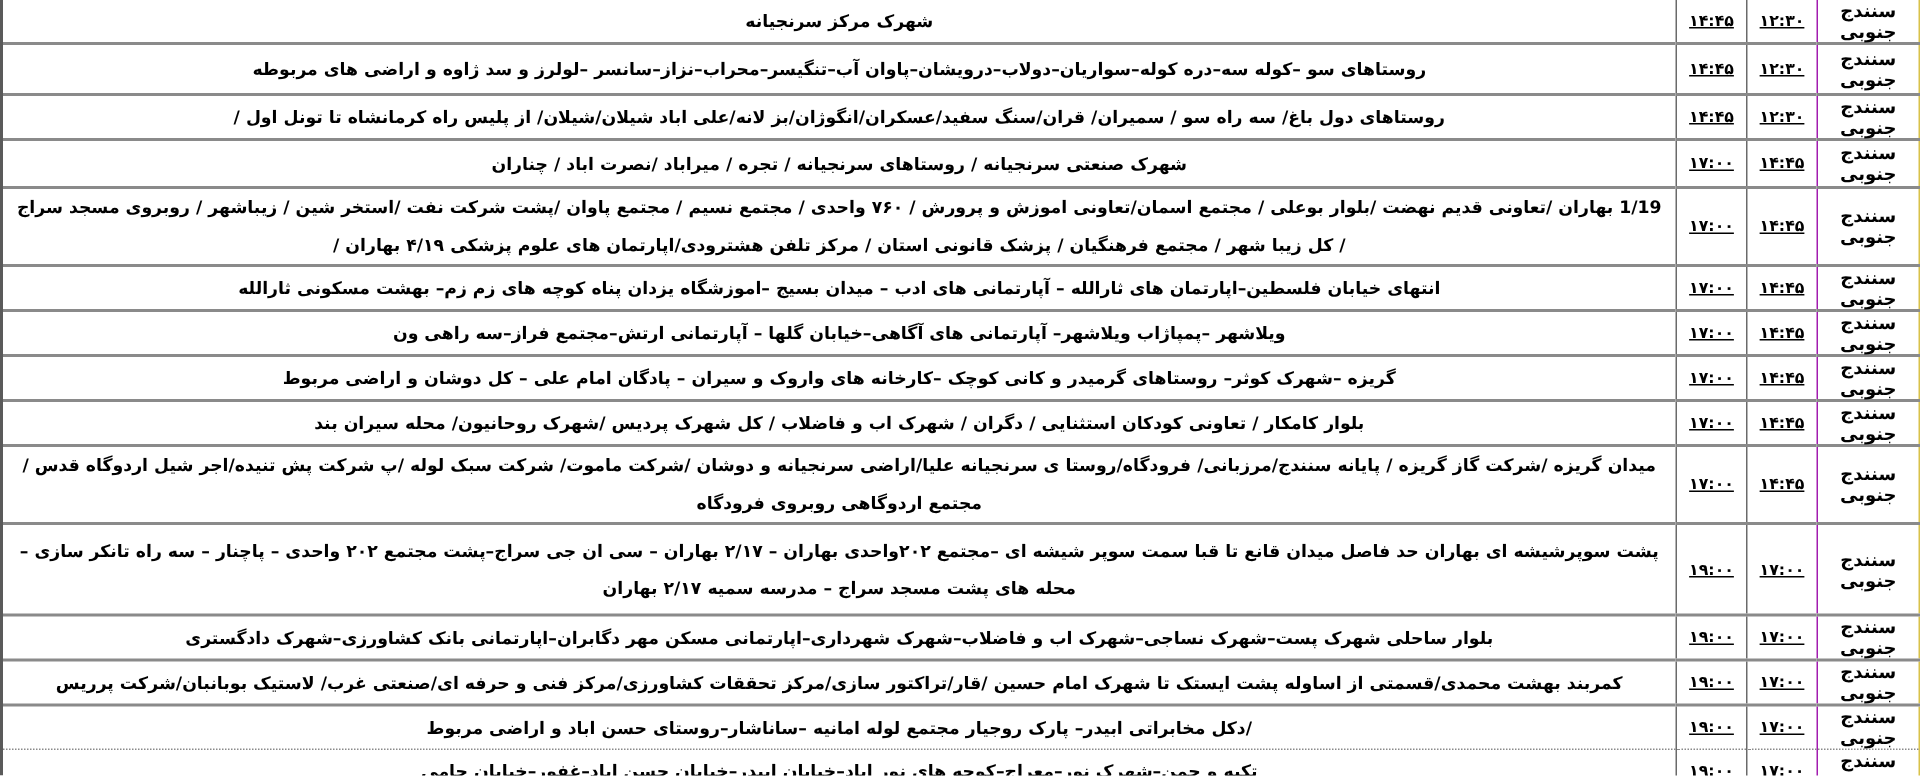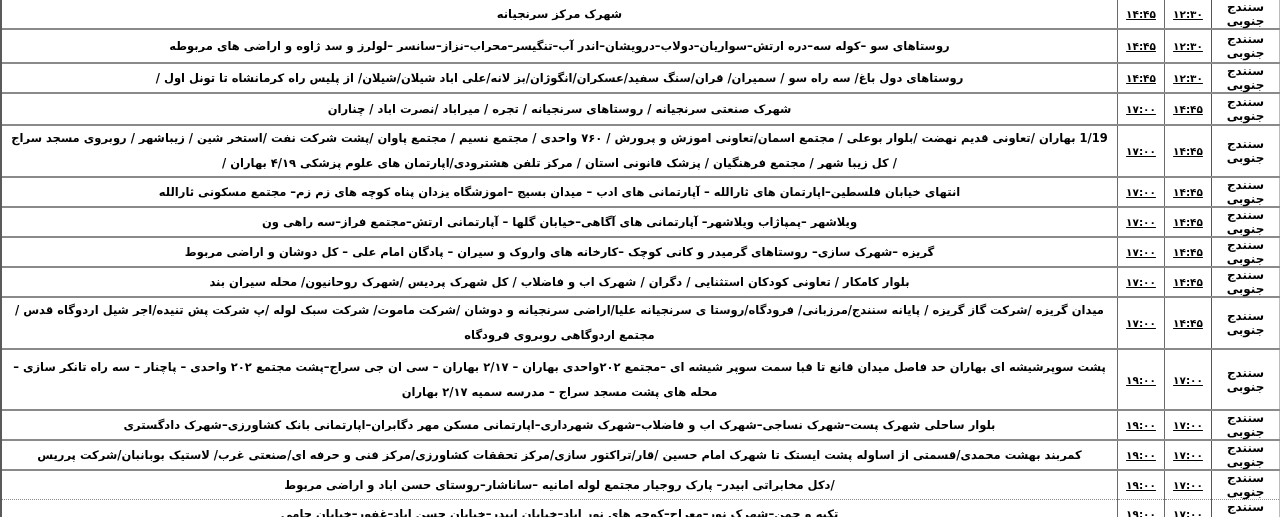--- a/index.html
+++ b/index.html
@@ -69,21 +69,21 @@
     <td class="region">سنندج جنوبی</td>
     <td class="time">۱۲:۳۰</td>
     <td class="time">۱۴:۴۵</td>
     <td class="areas">شهرک مرکز سرنجیانه</td>
   </tr>
 
   <tr style="height: 34px;">
     <td class="region">سنندج جنوبی</td>
     <td class="time">۱۲:۳۰</td>
     <td class="time">۱۴:۴۵</td>
-    <td class="areas">روستاهای سو –کوله سه–دره ارتش–سواریان–دولاب–درویشان–اندر آب–تنگیسر–محراب–نزاز–سانسر –لولرز و سد ژاوه و اراضی های مربوطه</td>
+    <td class="areas">روستاهای سو –کوله سه–دره کوله–سواریان–دولاب–درویشان–پاوان آب–تنگیسر–محراب–نزاز–سانسر –لولرز و سد ژاوه و اراضی های مربوطه</td>
   </tr>
 
   <tr style="height: 21px;">
     <td class="region">سنندج جنوبی</td>
     <td class="time">۱۲:۳۰</td>
     <td class="time">۱۴:۴۵</td>
     <td class="areas">روستاهای دول باغ/ سه راه سو / سمیران/ قران/سنگ سفید/عسکران/انگوژان/بز لانه/علی اباد شیلان/شیلان/ از پلیس راه کرمانشاه تا تونل اول /</td>
   </tr>
 
   <tr style="height: 32px;">
@@ -97,35 +97,35 @@
     <td class="region">سنندج جنوبی</td>
     <td class="time">۱۴:۴۵</td>
     <td class="time">۱۷:۰۰</td>
     <td class="areas">1/19 بهاران /تعاونی قدیم نهضت /بلوار بوعلی / مجتمع اسمان/تعاونی اموزش و پرورش / ۷۶۰ واحدی / مجتمع نسیم / مجتمع پاوان /پشت شرکت نفت /استخر شین / زیباشهر / روبروی مسجد سراج / کل زیبا شهر / مجتمع فرهنگیان / پزشک قانونی استان / مرکز تلفن هشترودی/اپارتمان های علوم پزشکی ۴/۱۹ بهاران /</td>
   </tr>
 
   <tr style="height: 21px;">
     <td class="region">سنندج جنوبی</td>
     <td class="time">۱۴:۴۵</td>
     <td class="time">۱۷:۰۰</td>
-    <td class="areas">انتهای خیابان فلسطین–اپارتمان های ثارالله – آپارتمانی های ادب – میدان بسیج –اموزشگاه یزدان پناه کوچه های زم زم– مجتمع مسکونی ثارالله</td>
+    <td class="areas">انتهای خیابان فلسطین–اپارتمان های ثارالله – آپارتمانی های ادب – میدان بسیج –اموزشگاه یزدان پناه کوچه های زم زم– بهشت مسکونی ثارالله</td>
   </tr>
 
   <tr style="height: 21px;">
     <td class="region">سنندج جنوبی</td>
     <td class="time">۱۴:۴۵</td>
     <td class="time">۱۷:۰۰</td>
     <td class="areas">ویلاشهر –پمپاژاب ویلاشهر– آپارتمانی های آگاهی–خیابان گلها – آپارتمانی ارتش–مجتمع فراز–سه راهی ون</td>
   </tr>
 
   <tr style="height: 26px;">
     <td class="region">سنندج جنوبی</td>
     <td class="time">۱۴:۴۵</td>
     <td class="time">۱۷:۰۰</td>
-    <td class="areas">گریزه –شهرک سازی– روستاهای گرمیدر و کانی کوچک –کارخانه های واروک و سیران – پادگان امام علی – کل دوشان و اراضی مربوط</td>
+    <td class="areas">گریزه –شهرک کوثر– روستاهای گرمیدر و کانی کوچک –کارخانه های واروک و سیران – پادگان امام علی – کل دوشان و اراضی مربوط</td>
   </tr>
 
   <tr style="height: 27px;">
     <td class="region">سنندج جنوبی</td>
     <td class="time">۱۴:۴۵</td>
     <td class="time">۱۷:۰۰</td>
     <td class="areas">بلوار کامکار / تعاونی کودکان استثنایی / دگران / شهرک اب و فاضلاب / کل شهرک پردیس /شهرک روحانیون/ محله سیران بند</td>
   </tr>
 
   <tr style="height: 28px;">

